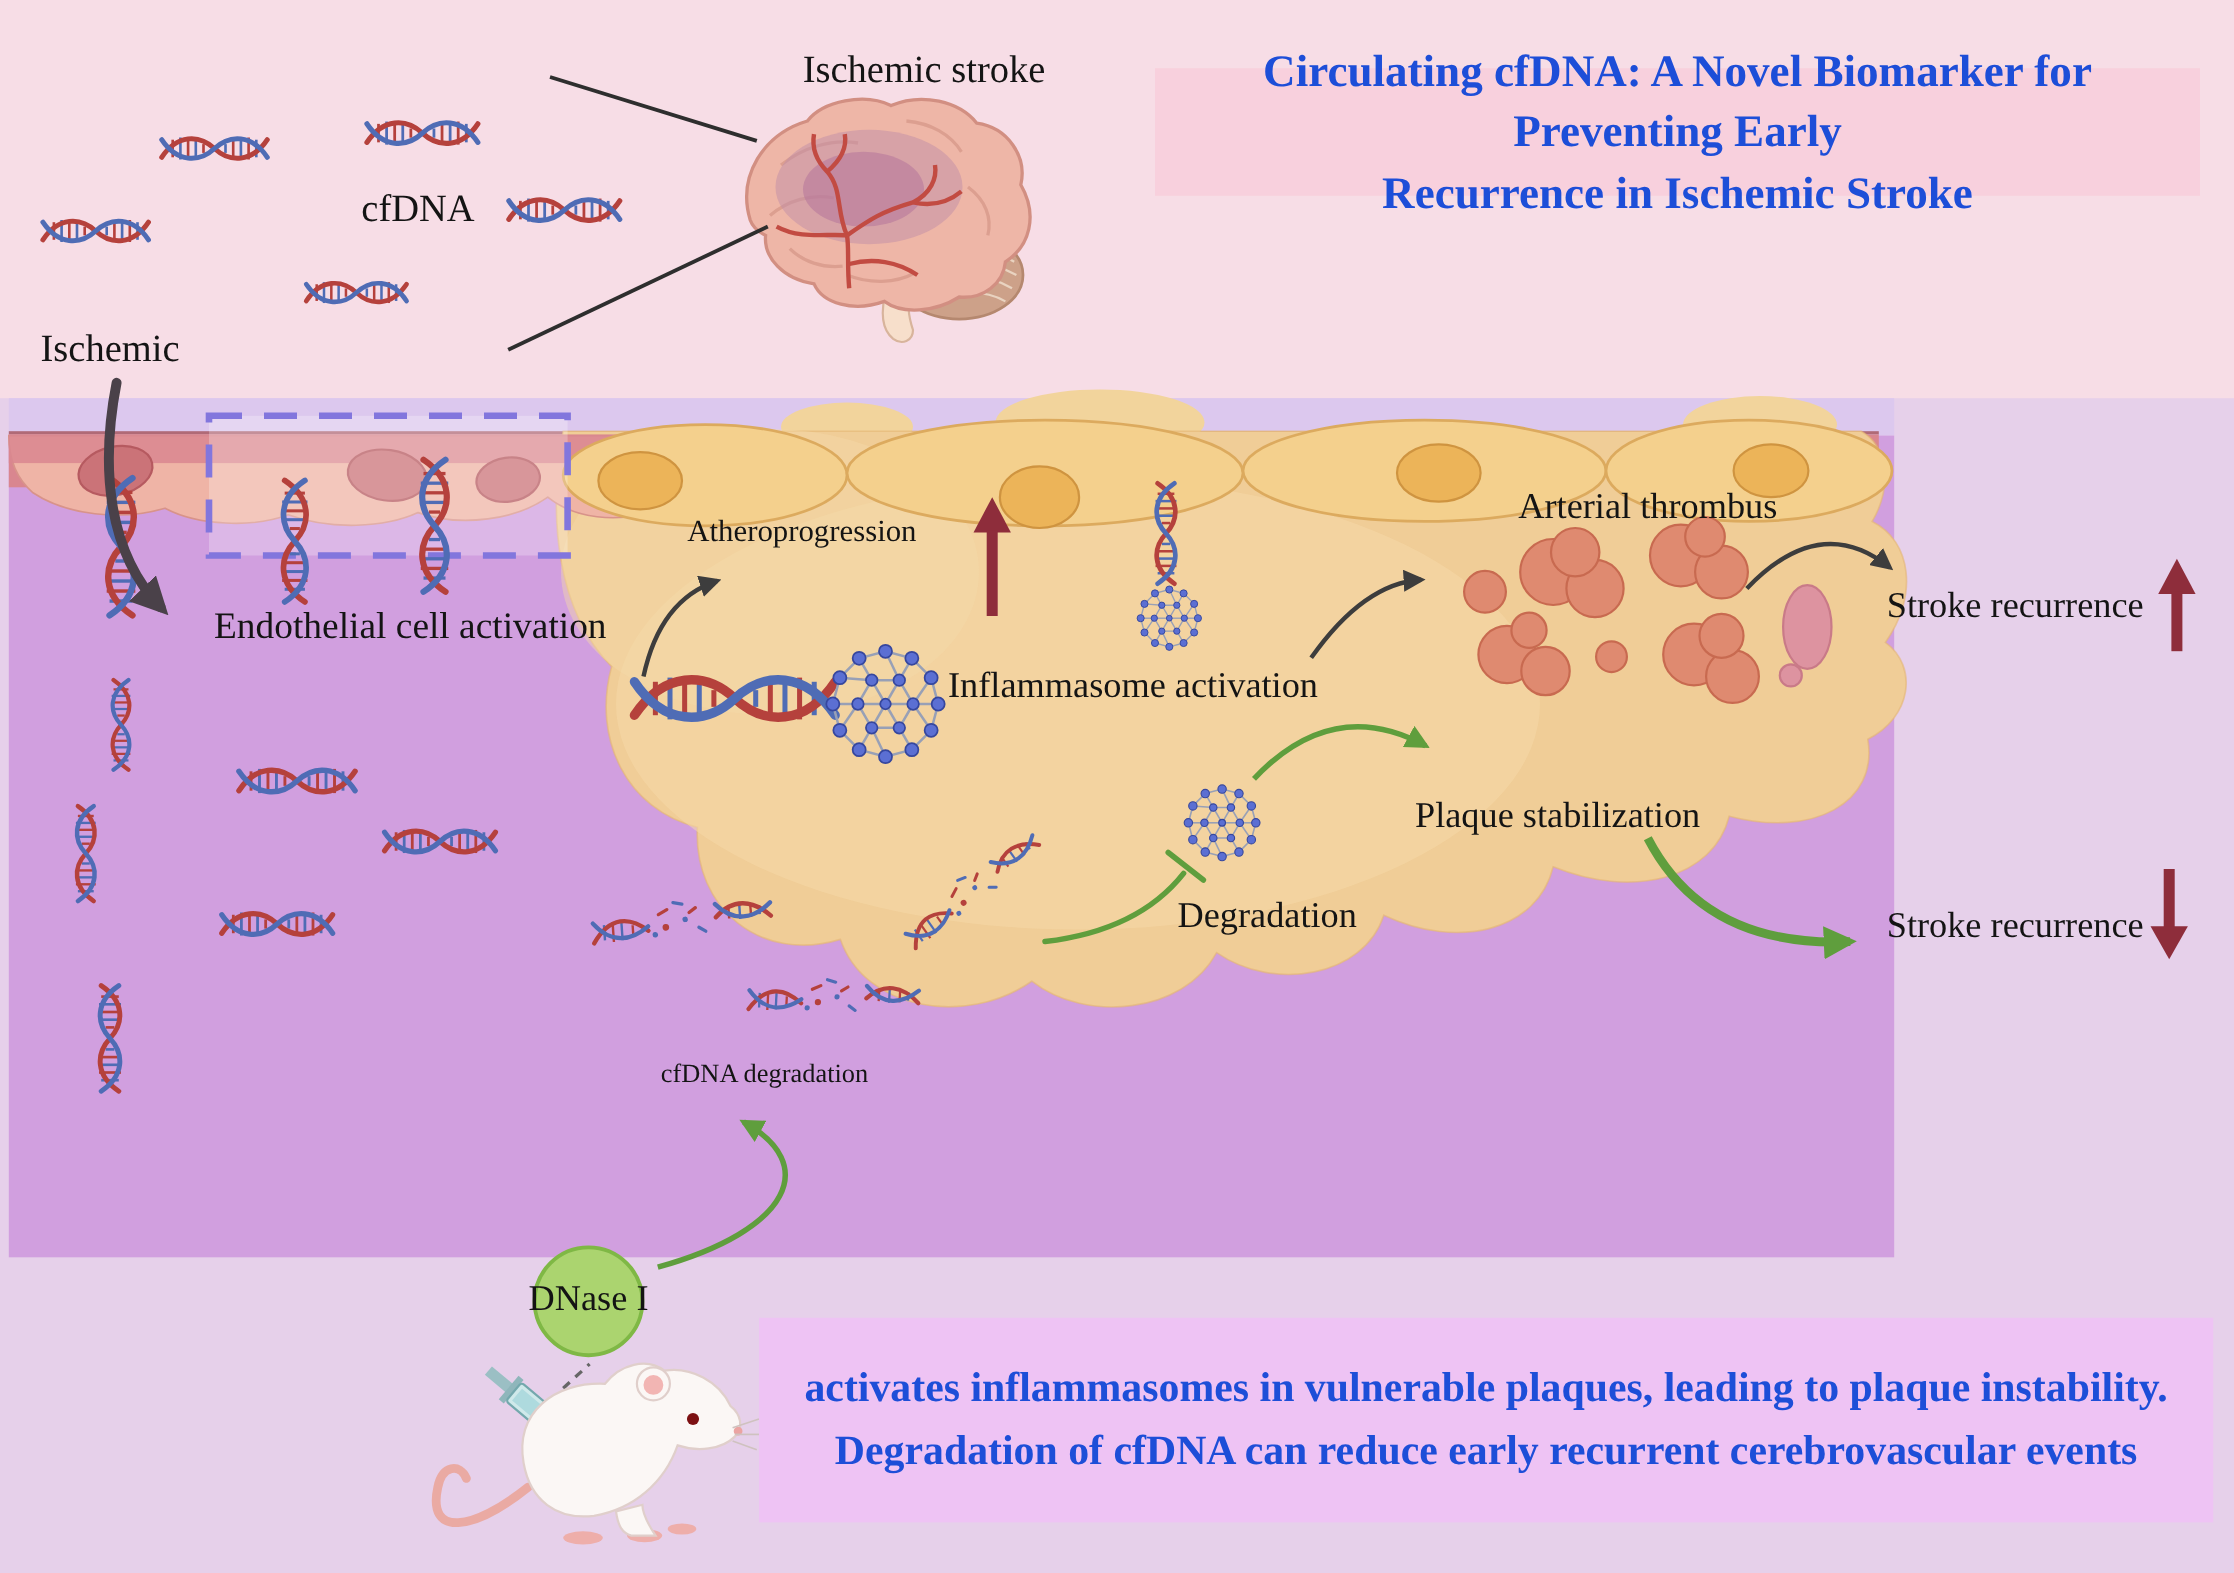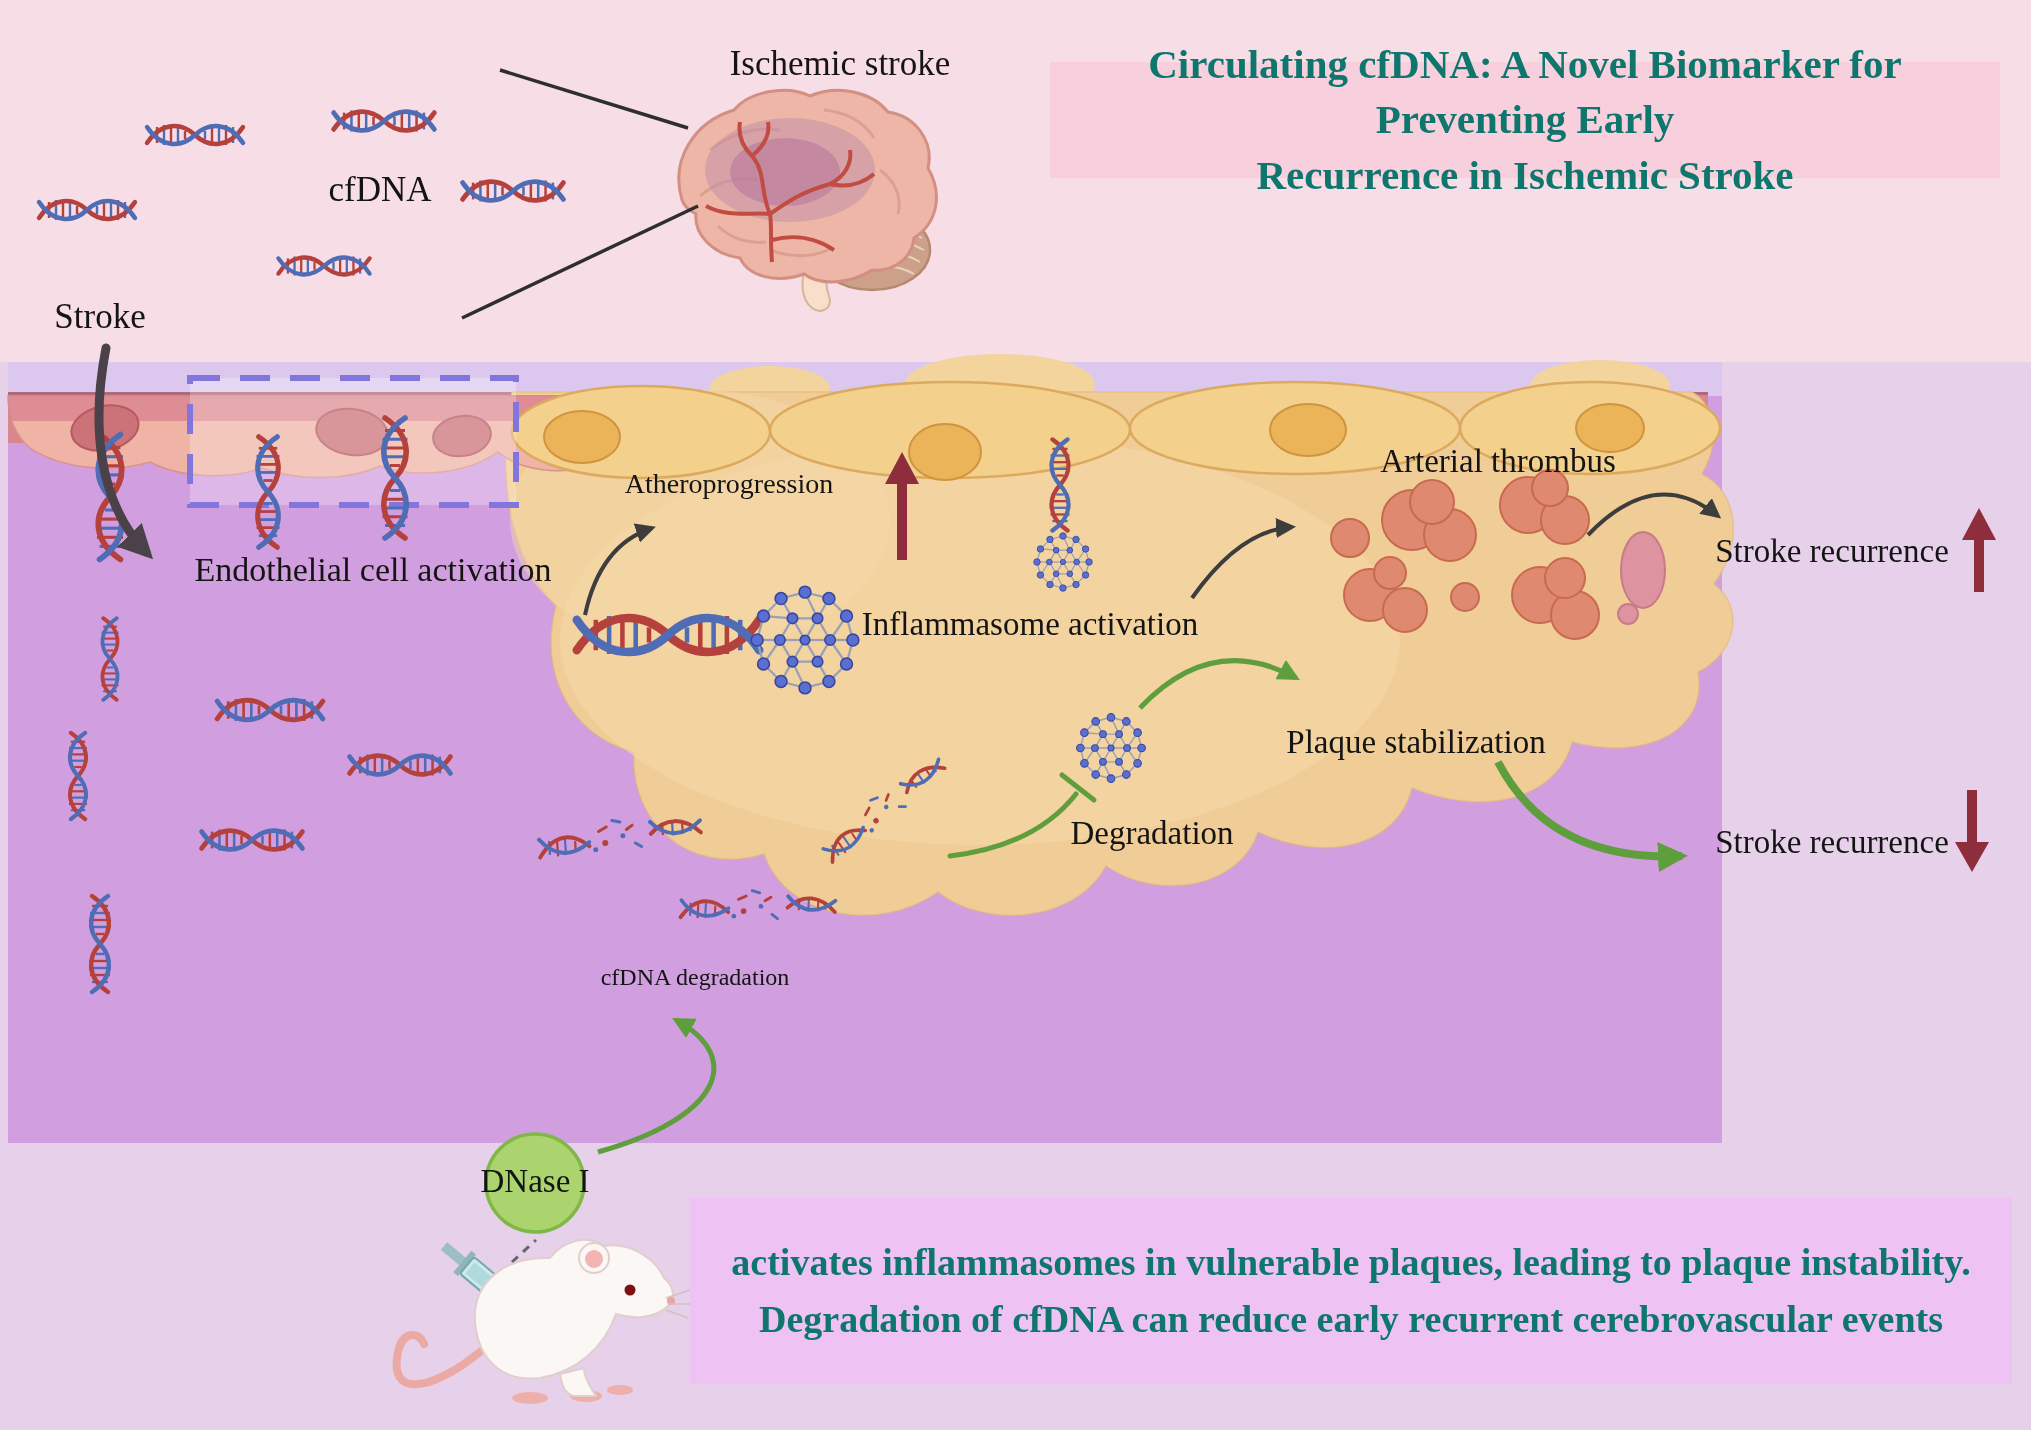--- a/index.html
+++ b/index.html
@@ -2,21 +2,21 @@
 <html><head>
 <meta charset="utf-8">
 <style>
   html,body{margin:0;padding:0;background:#e6d0ea;}
   #canvas{position:relative;width:2031px;height:1430px;overflow:hidden;
           font-family:"Liberation Serif",serif;background:#e6d0ea;}
   #art{position:absolute;left:0;top:0;}
   .lbl{position:absolute;transform:translate(-50%,-50%);white-space:nowrap;
        color:#141414;font-size:33px;line-height:1.1;}
   .box{position:absolute;display:flex;flex-direction:column;justify-content:center;
-       align-items:center;text-align:center;color:#0f766e;font-weight:bold;}
+       align-items:center;text-align:center;color:#1d4ed8;font-weight:bold;}
   #title-box{left:1050px;top:62px;width:950px;height:116px;background:#f8d0dd;
        font-size:41px;line-height:1.35;}
   #summary-box{left:690px;top:1198px;width:1322px;height:186px;background:#eec3f4;
        font-size:38px;line-height:1.5;}
 </style>
 </head>
 <body>
 
 <div id="canvas">
 
@@ -332,21 +332,21 @@
   <div>Recurrence in Ischemic Stroke</div>
 </div>
 
 <div class="box" id="summary-box">
   <div>activates inflammasomes in vulnerable plaques, leading to plaque instability.</div>
   <div>Degradation of cfDNA can reduce early recurrent cerebrovascular events</div>
 </div>
 
 <div class="lbl" style="left:840px;top:64px;font-size:35px;">Ischemic stroke</div>
 <div class="lbl" style="left:380px;top:190px;font-size:35px;">cfDNA</div>
-<div class="lbl" style="left:100px;top:317px;font-size:35px;">Stroke</div>
+<div class="lbl" style="left:100px;top:317px;font-size:35px;">Ischemic</div>
 <div class="lbl" style="left:373px;top:570px;font-size:34px;">Endothelial cell activation</div>
 <div class="lbl" style="left:729px;top:484px;font-size:28px;">Atheroprogression</div>
 <div class="lbl" style="left:1030px;top:624px;font-size:33px;">Inflammasome activation</div>
 <div class="lbl" style="left:1498px;top:461px;font-size:33px;">Arterial thrombus</div>
 <div class="lbl" style="left:1832px;top:551px;font-size:33px;">Stroke recurrence</div>
 <div class="lbl" style="left:1416px;top:742px;font-size:33px;">Plaque stabilization</div>
 <div class="lbl" style="left:1152px;top:833px;font-size:33px;">Degradation</div>
 <div class="lbl" style="left:1832px;top:842px;font-size:33px;">Stroke recurrence</div>
 <div class="lbl" style="left:695px;top:977px;font-size:24px;">cfDNA degradation</div>
 <div class="lbl" style="left:535px;top:1181px;font-size:33px;">DNase I</div>

